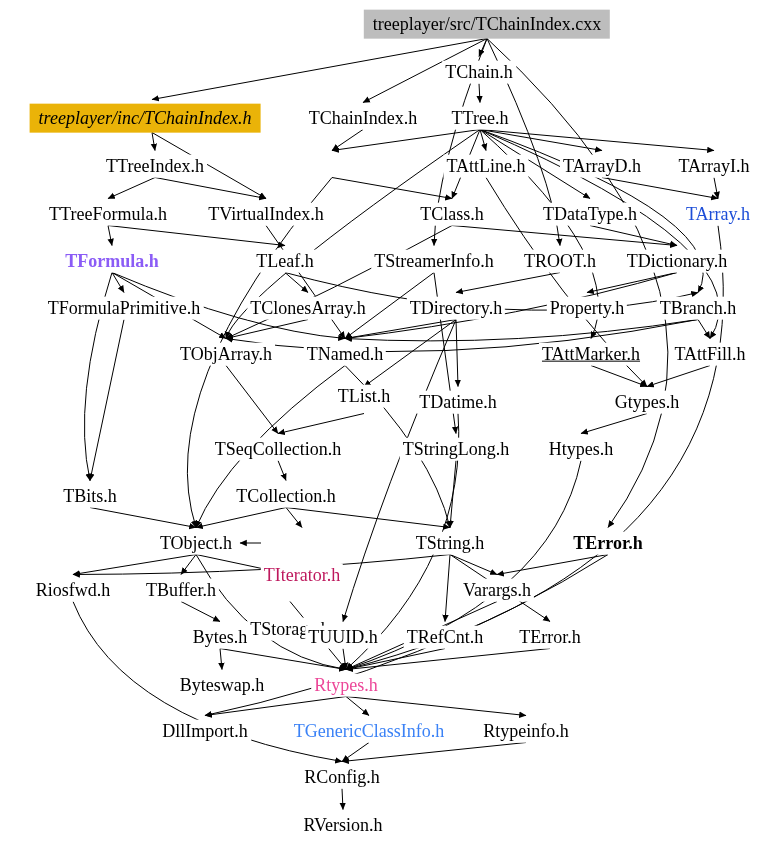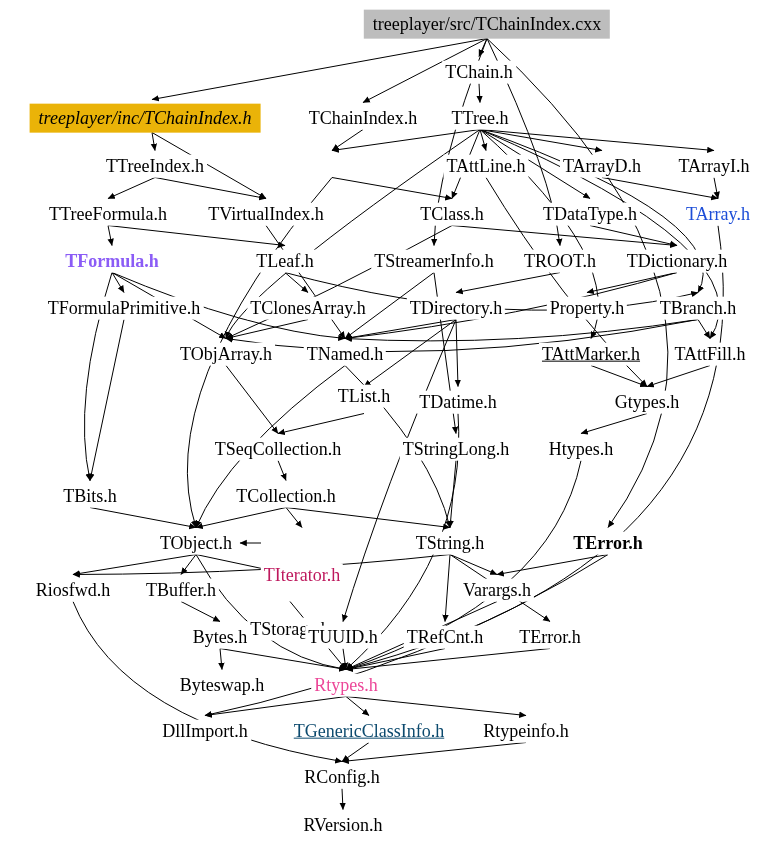--- a/index.html
+++ b/index.html
@@ -169,17 +169,17 @@
     <div class="node" style="left: 181px; top: 590px; color: rgb(0, 0, 0);">TBuffer.h</div>
     <div class="node" style="left: 290px; top: 590px; color: rgb(0, 0, 0); margin-top: 39px;">TStorage.h</div>
     <div class="node" style="left: 497px; top: 590px; color: rgb(0, 0, 0);">Varargs.h</div>
     <div class="node" style="left: 220px; top: 637px; color: rgb(0, 0, 0);">Bytes.h</div>
     <div class="node" style="left: 343px; top: 637px; color: rgb(0, 0, 0);">TUUID.h</div>
     <div class="node" style="left: 445px; top: 637px; color: rgb(0, 0, 0);">TRefCnt.h</div>
     <div class="node" style="left: 550px; top: 637px; color: rgb(0, 0, 0);">TError.h</div>
     <div class="node" style="left: 222px; top: 685px; color: rgb(0, 0, 0);">Byteswap.h</div>
     <div class="node" style="left: 346px; top: 685px; color: #ec4899;">Rtypes.h</div>
     <div class="node" style="left: 205px; top: 731px; color: rgb(0, 0, 0);">DllImport.h</div>
-    <div class="node" style="left: 369px; top: 731px; color: #0c4a6e; text-decoration: underline;">TGenericClassInfo.h</div>
+    <div class="node" style="left: 369px; top: 731px; color: #3b82f6;">TGenericClassInfo.h</div>
     <div class="node" style="left: 526px; top: 731px; color: rgb(0, 0, 0);">Rtypeinfo.h</div>
     <div class="node" style="left: 342px; top: 777px; color: rgb(0, 0, 0);">RConfig.h</div>
     <div class="node" style="left: 343px; top: 825px; color: rgb(0, 0, 0);">RVersion.h</div>
   </div>
 
 </body></html>

